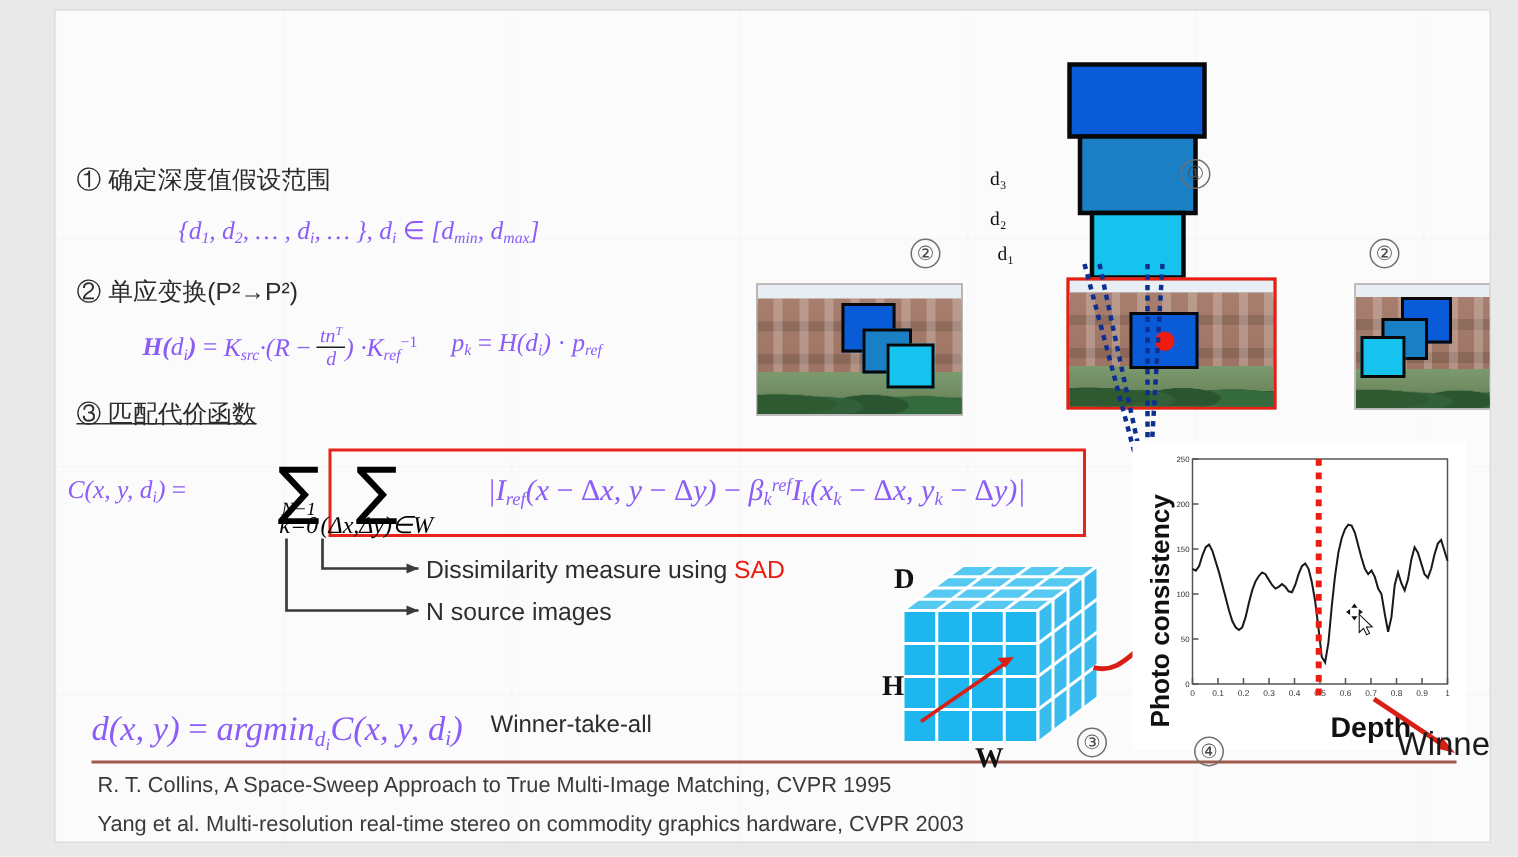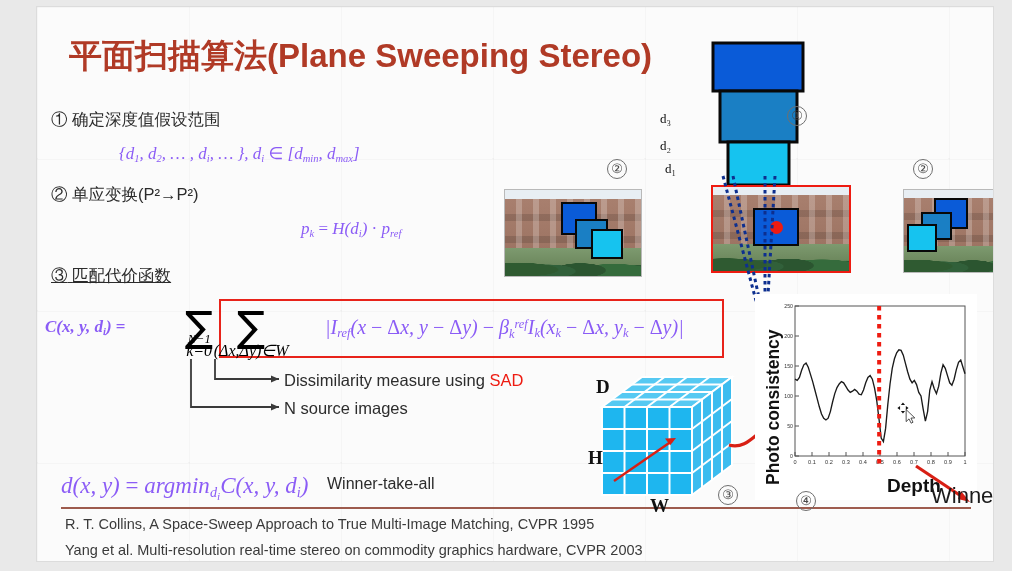--- a/index.html
+++ b/index.html
@@ -139,49 +139,55 @@
     position: absolute; font-size: 22px; color: #1b1b1b;
     font-family: "Liberation Sans", sans-serif;
   }
 </style>
 </head>
 <body>
 
 <div id="slide">
   <div id="watermark"></div>
 
-  <div class="title">平面扫描算法(Plane Sweeping Stereo)</div>
 
   <div class="step" style="left:14px; top:102px;">
     <span>①</span>
     <span>确定深度值假设范围</span>
   </div>
 
   <div class="formula" style="left:82px; top:136px; font-size:17px;">
     {<i>d</i><sub>1</sub>, <i>d</i><sub>2</sub>, …&nbsp;, <i>d</i><sub>i</sub>, …&nbsp;},
     <i>d</i><sub>i</sub> <span class="up">∈</span> [<i>d</i><sub>min</sub>, <i>d</i><sub>max</sub>]
   </div>
 
   <div class="step" style="left:14px; top:177px;">
     <span>②</span>
     <span>单应变换(P²→P²)</span>
   </div>
 
+  <div class="formula" style="left:58px; top:210px; font-size:17px; font-weight:bold;">
+    H(<i style="font-weight:normal">d</i><sub style="font-weight:normal">i</sub>)
+    <span class="up" style="font-weight:normal">=</span>
+    <span style="font-weight:normal"><i>K</i><sub>src</sub>·(<i>R</i> <span class="up">−</span>
+    <span class="frac"><span class="num"><i>tn</i><sup>T</sup></span><span class="den"><i>d</i></span></span>)
+    ·<i>K</i><sub>ref</sub><sup style="font-style:normal">−1</sup></span>
+  </div>
 
   <div class="formula" style="left:264px; top:212px; font-size:17px;">
     <i>p</i><sub>k</sub> <span class="up">=</span> <i>H</i>(<i>d</i><sub>i</sub>)
     <span class="up">·</span> <i>p</i><sub>ref</sub>
   </div>
 
   <div class="step" style="left:14px; top:258px;text-decoration:underline;">
     <span>③</span>
     <span>匹配代价函数</span>
   </div>
 
-  <div class="formula" style="left:8px; top:310px; font-size:17px;font-weight:bold;">
+  <div class="formula" style="left:8px; top:310px; font-size:17px;">
     <i>C</i>(<i>x</i>, <i>y</i>, <i>d</i><sub>i</sub>) <span class="up">=</span>
   </div>
 
   <span class="sumbig" style="position:absolute; left:148px; top:303px;">
     <span class="top">N−1</span>
     <span class="glyph">∑</span>
     <span class="bot">k=0</span>
   </span>
 
   <div class="redbox" style="left:182px; top:292px; width:505px; height:59px;"></div>

